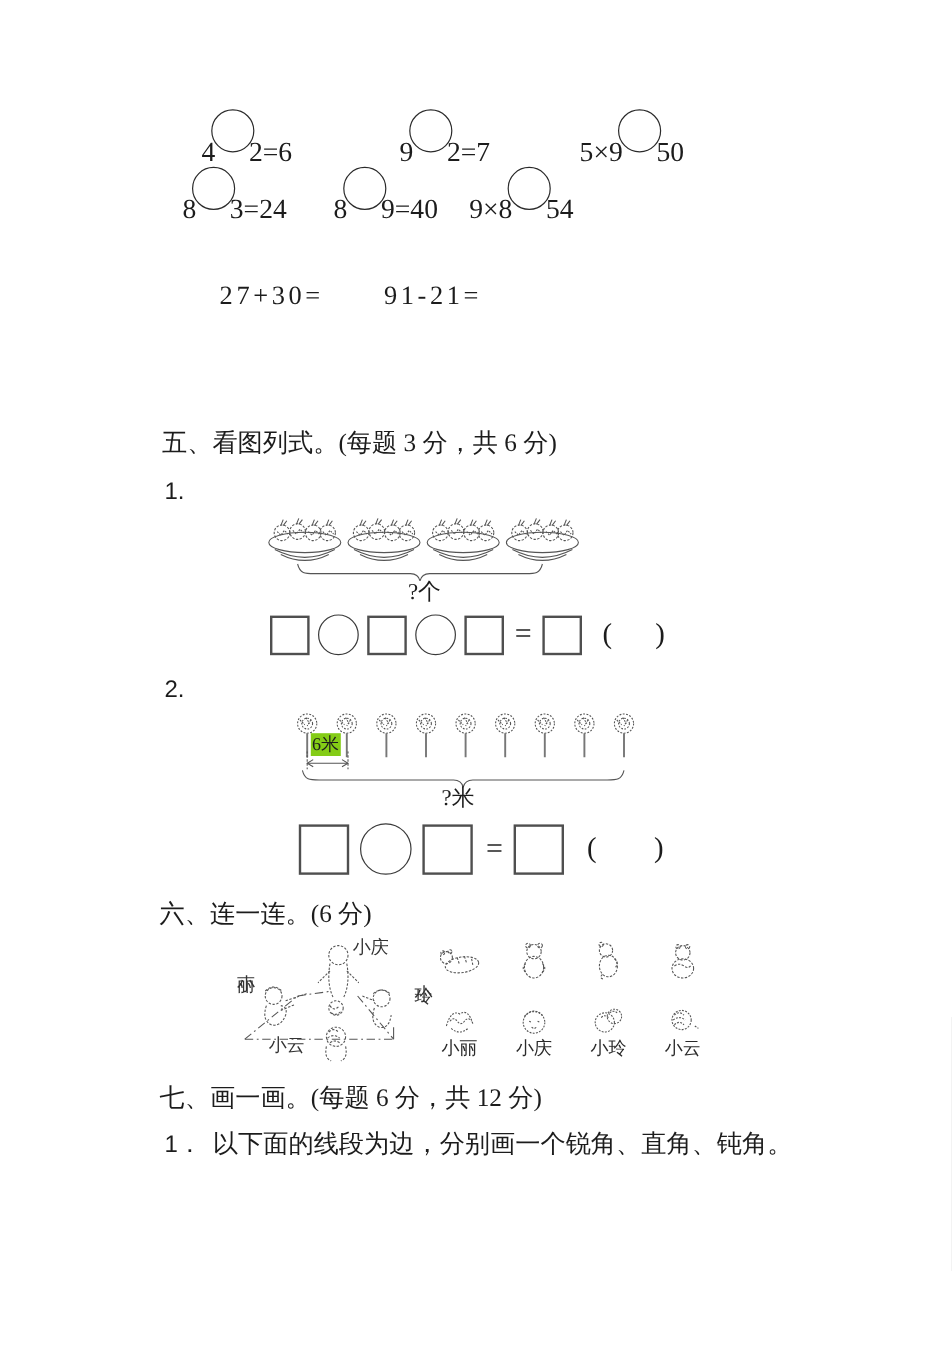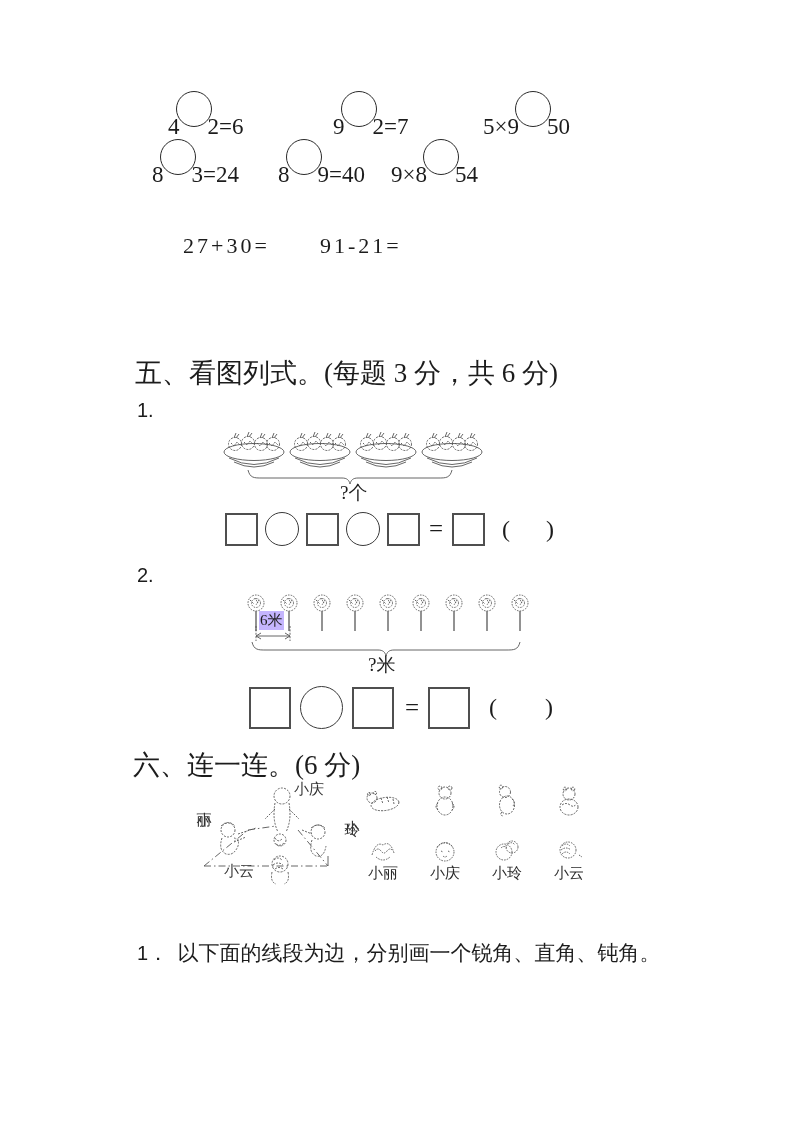--- a/index.html
+++ b/index.html
@@ -13,36 +13,36 @@
   .cn { font-family:"Liberation Serif","DejaVu Serif",serif; }
   .sans { font-family:"Liberation Sans","DejaVu Sans",sans-serif; }
 
   
   .eq { position:absolute; display:flex; align-items:flex-end; height:26px;
         font-size:23px; line-height:26px; white-space:nowrap; }
   .eq .oval { width:36px; height:36px; border:1.4px solid #2a2a2a; border-radius:50%;
               background:#fff; transform:translateY(-13px); margin:0 -4px; flex:none; }
   .expr { position:absolute; font-size:22px; letter-spacing:3px; white-space:nowrap; }
 
-  .sec-head { position:absolute; font-size:27px; white-space:nowrap; }
+  .sec-head { position:absolute; font-size:21px; white-space:nowrap; }
   .item-num { position:absolute; font-size:20px; font-family:"Liberation Sans",sans-serif; }
 
   
   .ansrow { position:absolute; display:flex; align-items:center; }
   .bx { border:2px solid #4f4f4f; background:#fff; flex:none; }
   .crc { border:1.4px solid #3a3a3a; border-radius:50%; background:#fff; flex:none; }
   .r1 .bx { width:33px; height:33px; margin-right:7px; }
   .r1 .crc { width:34px; height:34px; margin-right:7px; }
   .r2 .bx { width:42px; height:42px; margin-right:9px; }
   .r2 .crc { width:43px; height:43px; margin-right:9px; }
   .eqsign { font-size:25px; margin:0 9px 0 2px; }
   .parens { font-size:24px; white-space:pre; margin-left:10px; }
 
   .brace-label { position:absolute; font-size:19px; white-space:nowrap; }
-  .seg-label { position:absolute; font-size:15px; background:#c4b5fd; padding:0 1px; }
+  .seg-label { position:absolute; font-size:15px; background:#84cc16; padding:0 1px; }
 
   
   .scene { position:absolute; left:190px; top:778px; width:172px; height:110px; }
   .vert { writing-mode:vertical-rl; text-orientation:upright; letter-spacing:2px; }
   .scene-label { position:absolute; font-size:15px; color:#333; }
   .mgrid { position:absolute; left:352px; top:783px; width:250px; }
   .mrow { display:flex; }
   .mcell { width:62px; display:flex; flex-direction:column; align-items:center; }
   .mname { font-size:15px; color:#2a2a2a; margin-top:1px; }
   .mrow.top { margin-bottom:20px; }
@@ -324,18 +324,19 @@
             <circle cx="14" cy="13" r="8"></circle>
             <path d="M8,9 q4,-4 8,0 M7,13 q5,-4 10,0 M8,17 q4,-4 8,0"></path>
             <path d="M25,18 l3,2"></path>
           </g>
         </svg>
         <span class="mname cn">小云</span>
       </div>
     </div>
   </div>
 
+  <div class="sec-head cn" style="left:133px; top:901px;">七、画一画。(每题 6 分，共 12 分)</div>
   <div class="abs" style="left:137px; top:939px; font-size:21px;">
     <span class="sans" style="font-size:20px;">1．</span>
     <span class="cn" style="margin-left:4px;">以下面的线段为边，分别画一个锐角、直角、钝角。</span>
   </div>
 
 </div>
 
 </body></html>

